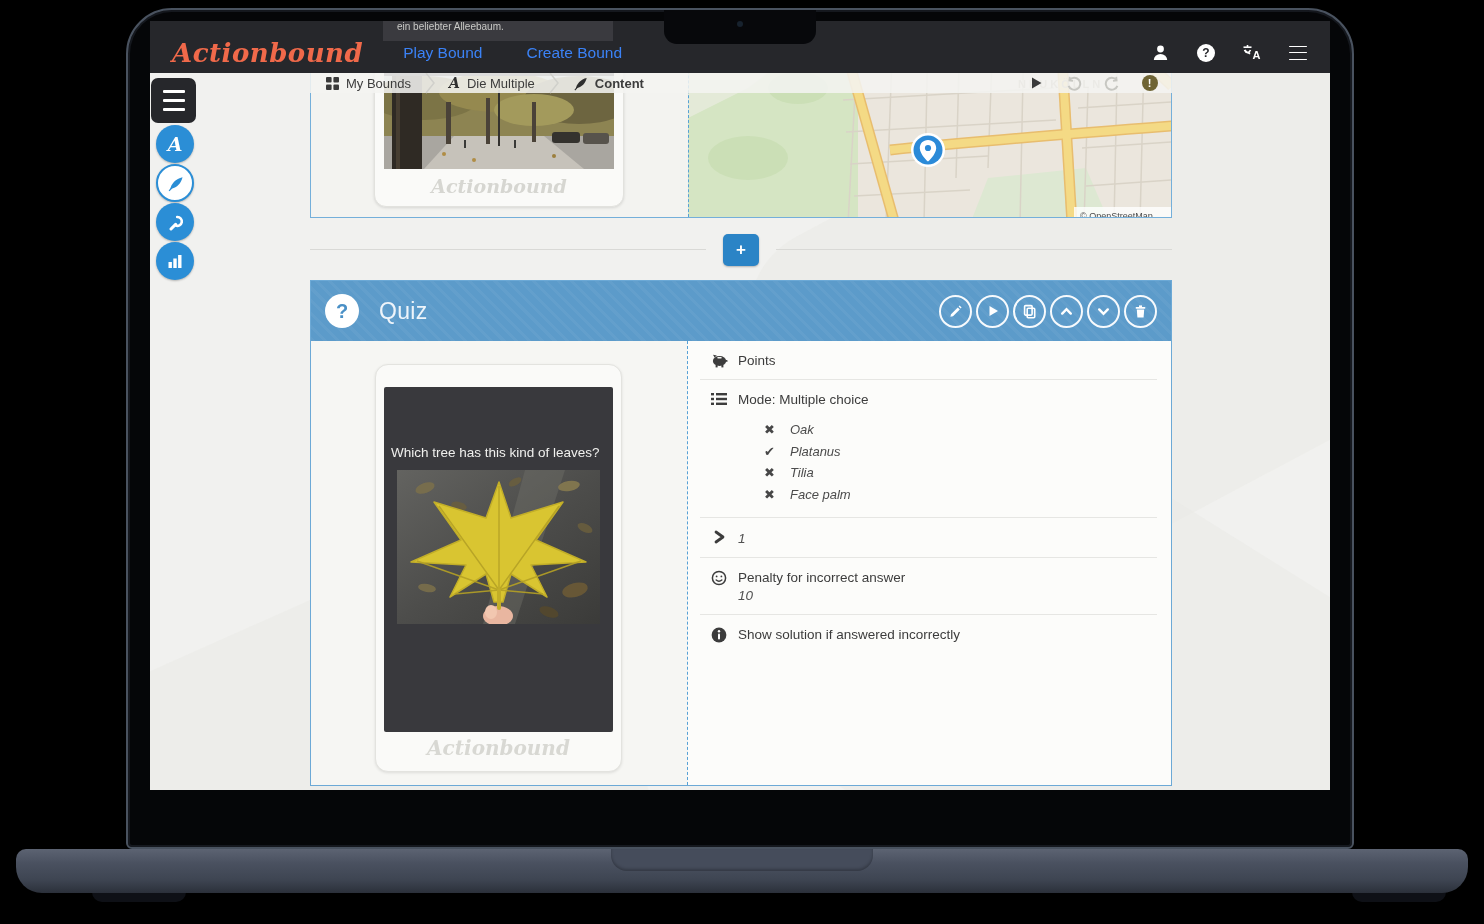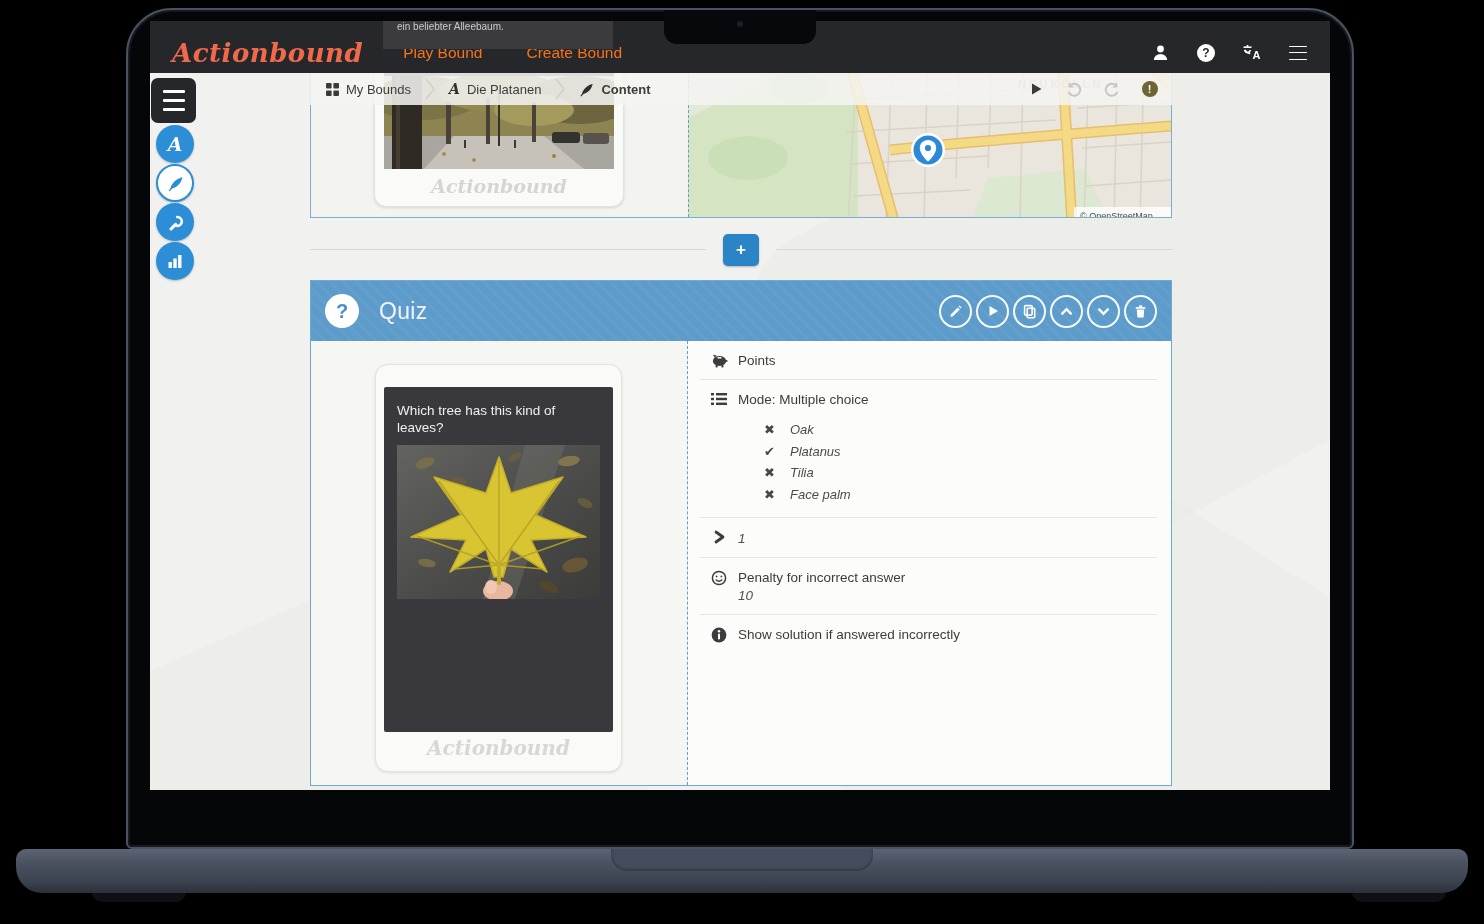--- a/index.html
+++ b/index.html
@@ -34,29 +34,29 @@
   .sw3 { left:-120px; bottom:-220px; width:600px; height:400px; transform:rotate(-24deg); border-radius:100px; opacity:.45; }
 
   
   .navbar { position:absolute; left:0; top:0; width:1180px; height:52px;
             background:#26272b; z-index:30; }
   .nav-inner { position:absolute; left:0; right:0; top:11px; height:41px;
                display:flex; align-items:center; padding:0 16px 0 22px; }
   .logo { font-family:"DejaVu Serif", serif; font-style:italic; font-weight:bold;
           font-size:26px; color:#f0694a; letter-spacing:.5px; }
   .nav-links { display:flex; margin-left:40px; gap:44px; }
-  .nav-link { color:#f97316; font-size:15.5px; cursor:pointer; }
+  .nav-link { color:#3b82f6; font-size:15.5px; cursor:pointer; }
   .nav-link.current { font-weight:normal; }
   .nav-right { margin-left:auto; display:flex; align-items:center; gap:26px; padding-right:6px; }
   .nav-ic { width:20px; height:20px; display:flex; align-items:center; justify-content:center; }
   .help-circle { width:18px; height:18px; border-radius:50%; background:#fff; color:#26272b;
                  font-size:12px; font-weight:bold; display:flex; align-items:center; justify-content:center; }
 
   
-  .peek { position:absolute; left:233px; top:0; width:230px; height:28px;
+  .peek { position:absolute; left:233px; top:0; width:230px; height:20px;
           background:#3a3a3f; z-index:31; overflow:hidden; }
   .peek span { display:block; font-size:10px; line-height:12px; color:#c9c9c6; padding-left:14px; }
 
   
   .side-menu-btn { position:absolute; left:1px; top:57px; width:45px; height:45px;
                    background:#26272b; border-radius:7px; z-index:35;
                    display:flex; align-items:center; justify-content:center; }
   .burger i { display:block; width:22px; height:3px; background:#fff; border-radius:1px; margin:3px 0; }
   .burger.sm i { width:18px; height:2.5px; }
   .side-circ { position:absolute; left:6px; width:38px; height:38px; border-radius:50%;
@@ -79,21 +79,21 @@
                    background:#3f3f44; overflow:hidden; }
   .photo1 { position:absolute; left:0; top:54px; width:230px; height:93px; }
   .wm1 { position:absolute; left:0; right:0; bottom:9px; text-align:center;
          font-family:"DejaVu Serif", serif; font-style:italic; font-weight:bold;
          font-size:19px; color:#d6d6d1; }
   .map-zone { position:absolute; left:377px; top:0; right:0; bottom:0; overflow:hidden;margin-top:7px; }
   .dash-sep { position:absolute; left:377px; top:0; bottom:0; width:0;
               border-left:1px dashed #57a1d6; z-index:3; }
 
   
-  .breadcrumb { position:absolute; left:160px; top:52px; width:862px; height:32px;
+  .breadcrumb { position:absolute; left:160px; top:52px; width:862px; height:20px;
                 background:rgba(244,244,241,.87); z-index:25;
                 display:flex; align-items:center; padding:0 14px 0 16px; }
   .bc-item { display:flex; align-items:center; gap:7px; font-size:13px; color:#3c3c3c; cursor:pointer; }
   .bc-item.bold { font-weight:bold; }
   .bc-sep { margin:0 14px; display:flex; align-items:center; }
   .bc-a { font-family:"DejaVu Serif", serif; font-style:italic; font-weight:bold; font-size:14px; color:#2f2f2f; }
   .bc-right { margin-left:auto; display:flex; align-items:center; gap:21px; }
   .bc-tool { width:17px; height:17px; display:flex; align-items:center; justify-content:center; cursor:pointer; }
   .info-chip { width:16px; height:16px; border-radius:50%; background:#6f6434; color:#fff;
                font-size:11px; font-weight:bold; display:flex; align-items:center; justify-content:center; }
@@ -124,21 +124,21 @@
   .quiz-body { position:absolute; left:0; top:60px; right:0; bottom:0; display:flex; }
   .q-left { width:377px; background:#f6f6f3; position:relative;
             border-right:1px dashed #57a1d6; }
   .q-right { flex:1; background:#fcfcfa; position:relative; }
 
   .phone2 { position:absolute; left:64px; top:23px; width:247px; height:408px;
             background:#fafaf8; border:1px solid #e3e3df; border-radius:13px;
             box-shadow:0 1px 3px rgba(0,0,0,.1); }
   .phone2-screen { position:absolute; left:8px; top:22px; width:229px; height:345px;
                    background:#39393d; border-radius:2px; overflow:hidden; }
-  .q-question { padding:15px 13px 0; color:#f0f0ee; font-size:13.5px; line-height:17px; }
+  .q-question { padding:15px 7px 0; color:#f0f0ee; font-size:13.5px; line-height:17px;margin-top:42px; }
   .leaf-wrap { margin:9px 13px 0; width:203px; height:154px; }
   .wm2 { position:absolute; left:0; right:0; bottom:11px; text-align:center;
          font-family:"DejaVu Serif", serif; font-style:italic; font-weight:bold;
          font-size:20px; color:#d8d8d3; }
 
   
   .details { position:absolute; left:0; right:10px; top:0; padding:0 4px 0 12px; }
   .d-row { display:flex; border-bottom:1px solid #e6e6e3; padding:11px 0 10px; }
   .d-row.first { }
   .d-row.last { border-bottom:none; }
@@ -453,21 +453,21 @@
         </svg>
         <span>My Bounds</span>
       </div>
       <span class="bc-sep">
         <svg width="10" height="22" viewBox="0 0 10 22" fill="none" stroke="#d0d0cb" stroke-width="1.5">
             <polyline points="1,1 9,11 1,21"></polyline>
           </svg>
       </span>
       <div class="bc-item">
         <span class="bc-a">A</span>
-        <span>Die Platanen</span>
+        <span>Die Multiple</span>
       </div>
       <span class="bc-sep">
         <svg width="10" height="22" viewBox="0 0 10 22" fill="none" stroke="#d0d0cb" stroke-width="1.5">
             <polyline points="1,1 9,11 1,21"></polyline>
           </svg>
       </span>
       <div class="bc-item bold">
         <svg width="15" height="15" viewBox="0 0 16 16">
           <path d="M3,14 C3.6,8.6 8.4,3.4 14.6,2.2 C13.6,7.6 9,12.2 4.8,12.6 Z" fill="#2f2f2f"></path>
           <path d="M2,15 L8,8" stroke="#2f2f2f" stroke-width="1.2" fill="none"></path>

